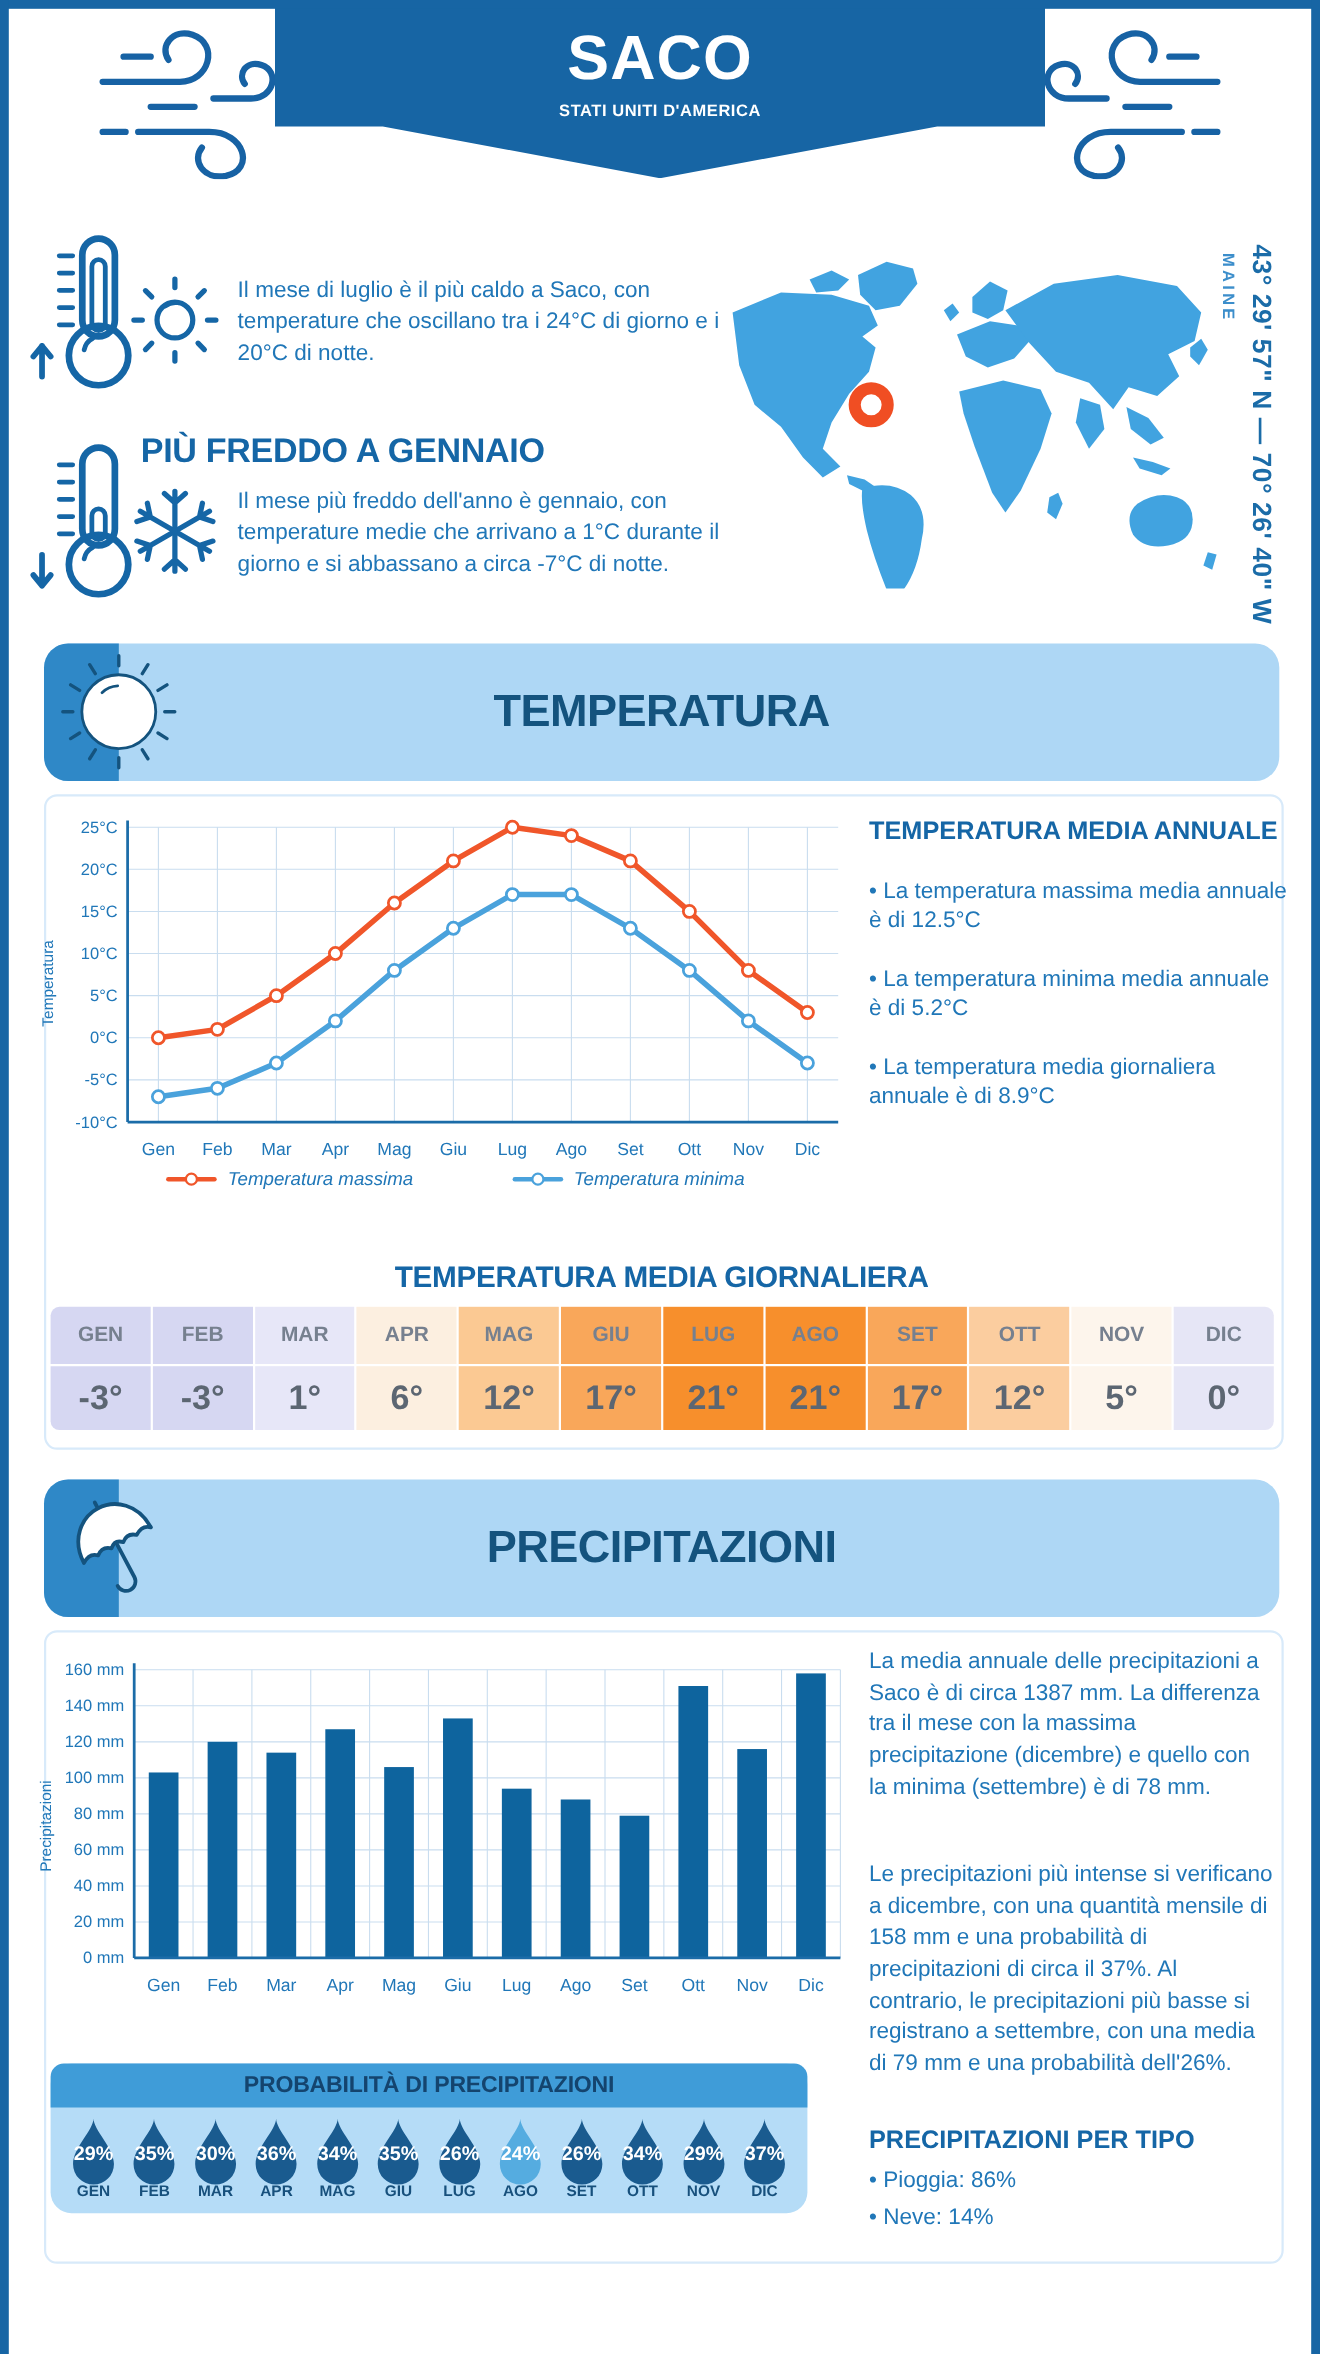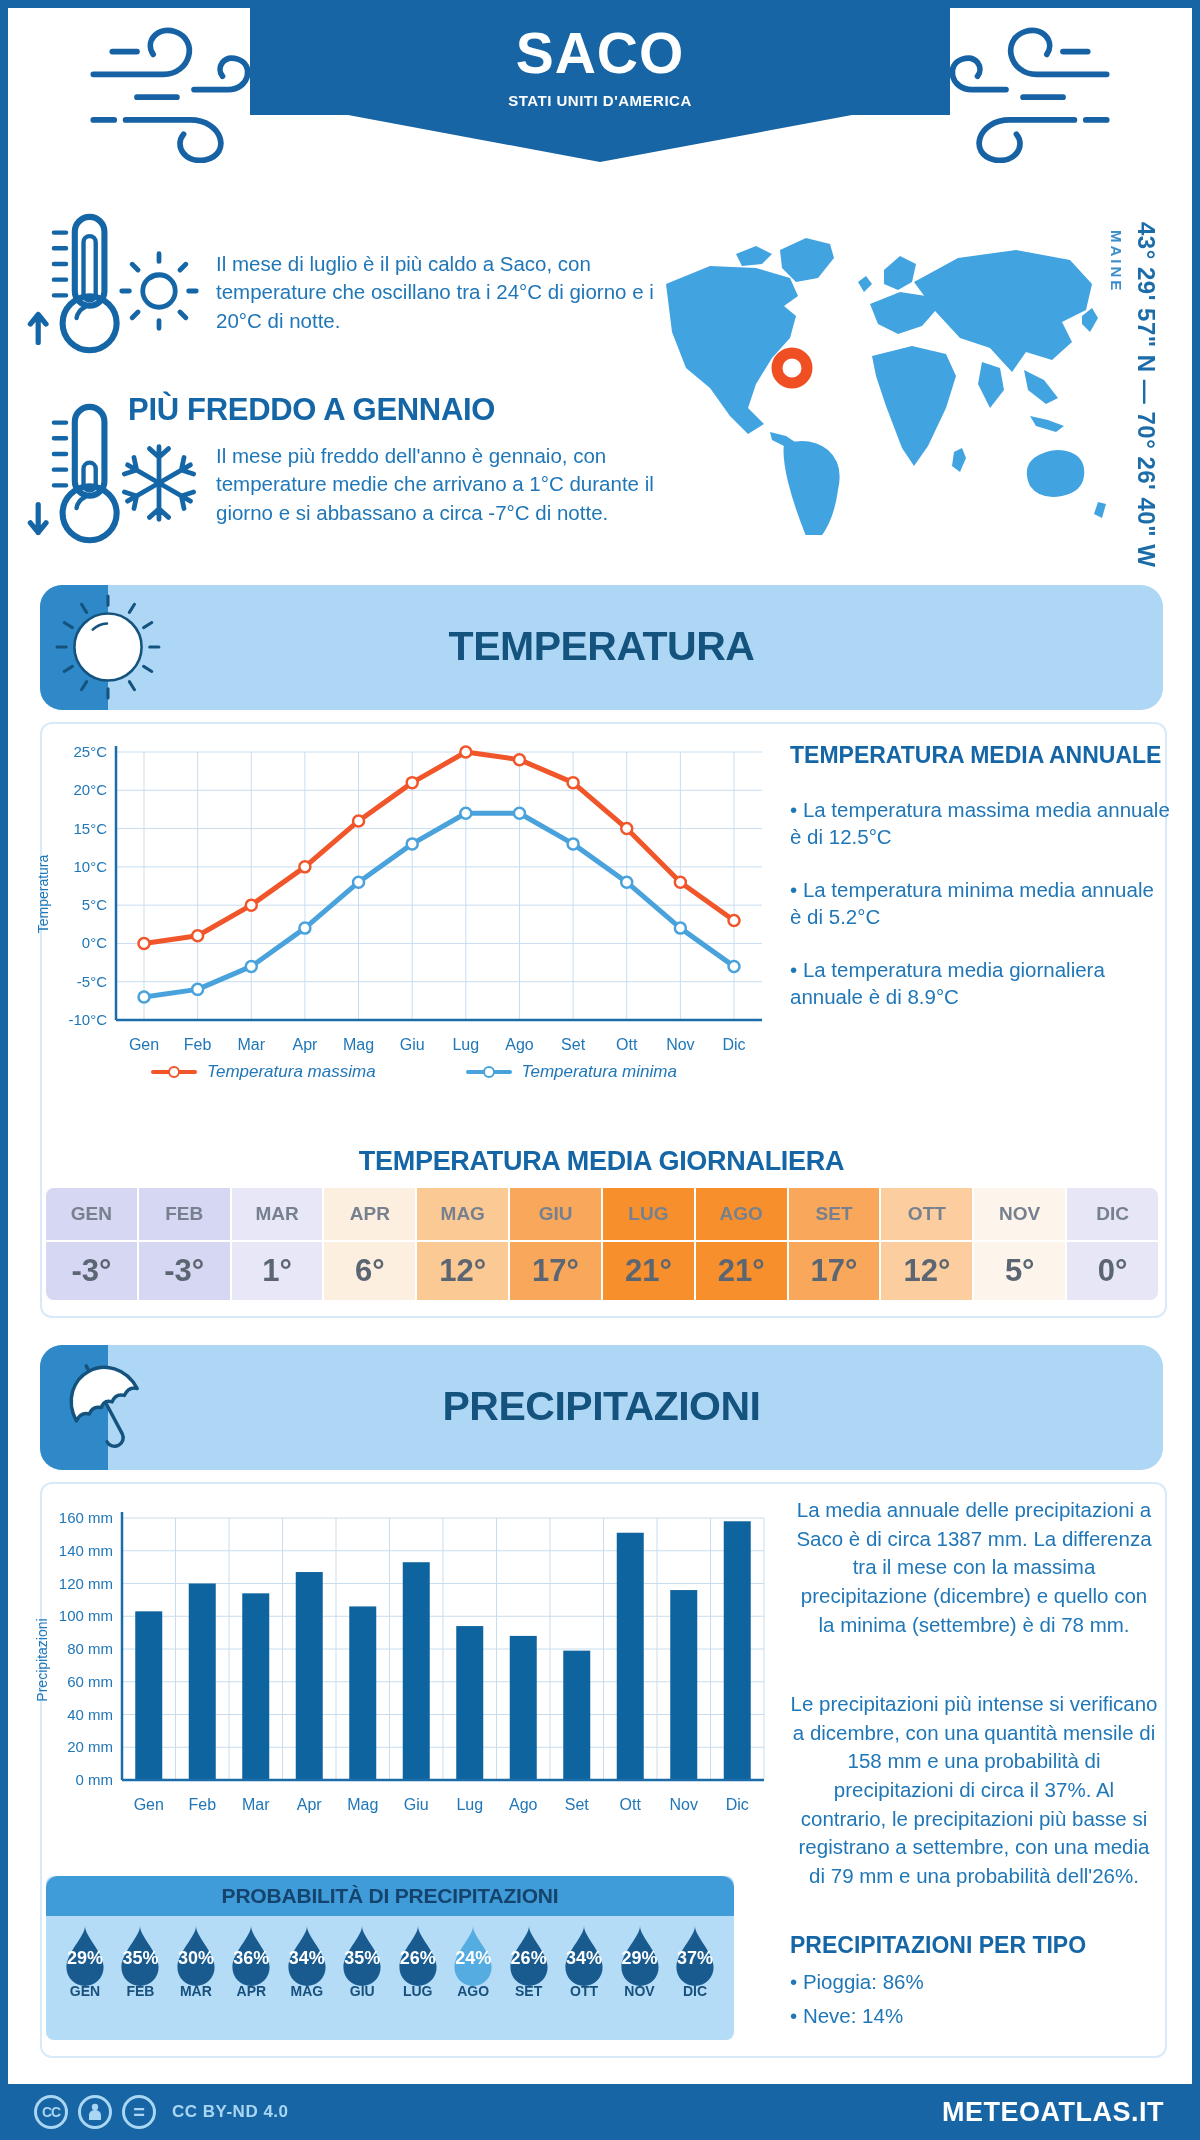--- a/index.html
+++ b/index.html
@@ -69,42 +69,42 @@
   .leg-sq{width:15px;height:15px;background:#0e649e;}
 
   
   .r-title{position:absolute;left:790px;font-size:23px;font-weight:bold;color:#1566a6;}
   #annual-title{top:742px;}
   .r-list{position:absolute;left:790px;width:380px;margin:0;padding:0;list-style:none;
           font-size:20.5px;line-height:1.32;color:#2077b8;}
   #annual-list{top:796px;}
   .r-list li{margin-bottom:26px;}
   .r-list li::before{content:"• ";}
-  .r-par{position:absolute;left:790px;width:368px;font-size:20.5px;line-height:1.4;color:#2077b8;margin:0;text-align:center;}
+  .r-par{position:absolute;left:790px;width:368px;font-size:20.5px;line-height:1.4;color:#2077b8;margin:0;}
   #precip-p1{top:1496px;}
   #precip-p2{top:1690px;}
   #bytype-title{top:1932px;}
   #bytype-list{top:1968px;}
   #bytype-list li{margin-bottom:7px;}
 
   
   #table-title{position:absolute;left:40px;top:1146px;width:1123px;text-align:center;
                font-size:27px;font-weight:bold;color:#1566a6;letter-spacing:-.3px;}
   #daily-table{position:absolute;left:46px;top:1188px;width:1112px;height:112px;display:flex;gap:2px;}
   .month-col{flex:1;display:flex;flex-direction:column;gap:2px;}
   .month-col .mh{height:52px;line-height:52px;text-align:center;font-size:19px;font-weight:bold;color:#76808f;}
   .month-col .mv{flex:1;display:flex;align-items:center;justify-content:center;
                  font-size:31px;font-weight:bold;color:#5c6672;}
   .month-col:first-child .mh{border-radius:8px 0 0 0;}
   .month-col:first-child .mv{border-radius:0 0 0 8px;}
   .month-col:last-child .mh{border-radius:0 8px 0 0;}
   .month-col:last-child .mv{border-radius:0 0 8px 0;}
 
   
-  #prob-box{position:absolute;left:46px;top:1876px;width:688px;height:164px;background:#b5dcf7;border-radius:8px;}
+  #prob-box{position:absolute;left:46px;top:1876px;width:688px;height:136px;background:#b5dcf7;border-radius:19px;}
   #prob-head{height:40px;background:#3f9cd8;border-radius:12px 12px 0 0;text-align:center;line-height:40px;
              font-size:21px;font-weight:bold;color:#14446e;letter-spacing:-.2px;}
   #drops{display:flex;justify-content:space-between;padding:10px 14px 0 14px;}
   .drop{width:50px;text-align:center;}
   .drop svg{width:46px;height:62px;display:block;margin:0 auto;}
   .drop .pct{position:relative;margin-top:-40px;font-size:18px;font-weight:bold;color:#fff;}
   .drop .mon{margin-top:14px;font-size:14px;font-weight:bold;color:#17507c;}
 
   
   #footer{position:absolute;left:0;top:2084px;width:1200px;height:56px;background:#1765a4;z-index:50;
@@ -554,27 +554,13 @@
         </div>
       </div>
   </div>
 
   <div class="r-title" id="bytype-title">PRECIPITAZIONI PER TIPO</div>
   <ul class="r-list" id="bytype-list">
       <li>Pioggia: 86%</li>
       <li>Neve: 14%</li>
     </ul>
 
-  <div id="footer">
-    <div class="badges">
-      <div class="badge cc">CC</div>
-      <div class="badge">
-        <svg width="16" height="18" viewBox="0 0 16 18">
-            <circle cx="8" cy="4" r="3.2" fill="#a9d6f2"></circle>
-            <path d="M2 17 v-5 a6 5 0 0 1 12 0 v5 z" fill="#a9d6f2"></path>
-          </svg>
-      </div>
-      <div class="badge eq">=</div>
-    </div>
-    <div id="license">CC BY-ND 4.0</div>
-    <div id="site">METEOATLAS.IT</div>
-  </div>
 </div>
 
 </body></html>

